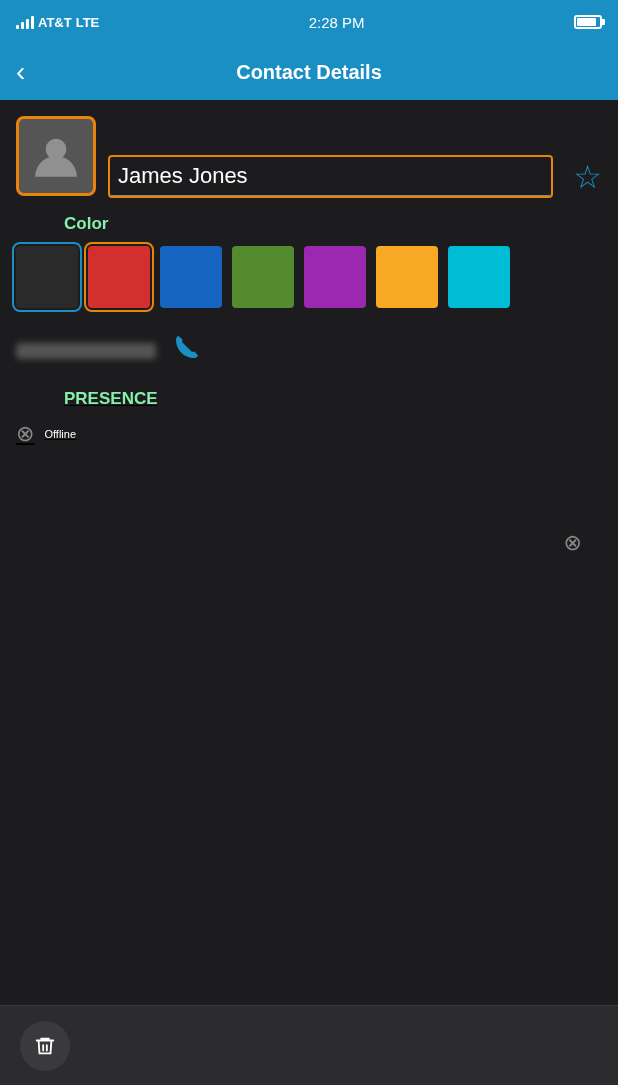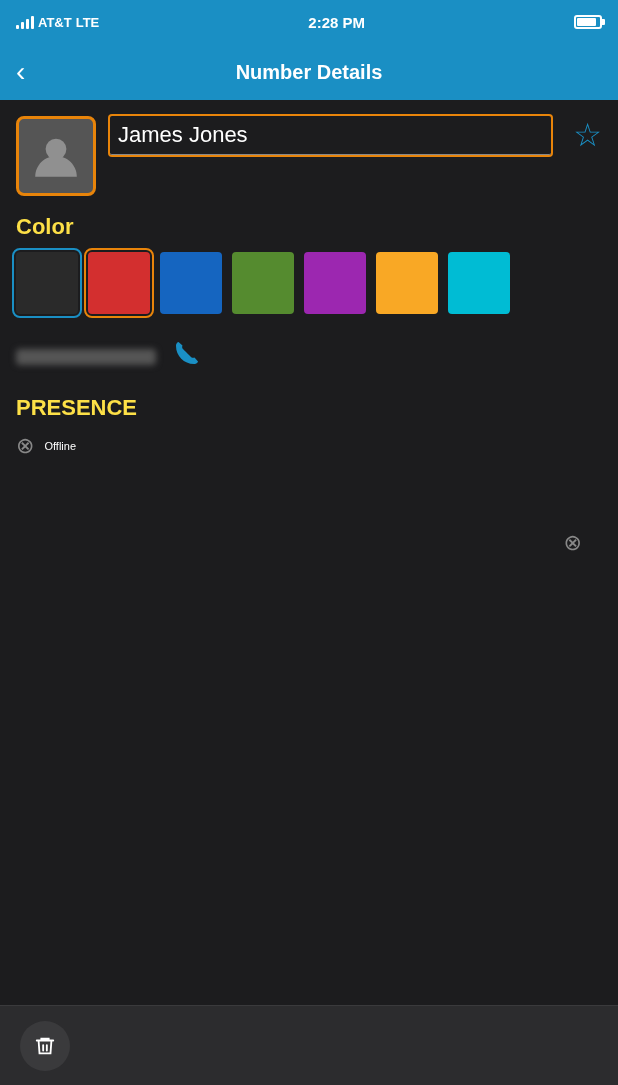--- a/index.html
+++ b/index.html
@@ -38,21 +38,21 @@
       height: 14px;
     }
     .signal-bar {
       width: 3px;
       background: white;
       border-radius: 1px;
     }
     .status-center {
       color: white;
       font-size: 15px;
-      font-weight: 700;
+      font-weight: 400;
     }
     .status-right {
       display: flex;
       align-items: center;
       gap: 6px;
     }
     .battery {
       width: 28px;
       height: 14px;
       border: 2px solid white;
@@ -108,21 +108,21 @@
 
     
     .content {
       background: #1c1c1e;
       padding: 16px;
     }
 
     
     .contact-row {
       display: flex;
-      align-items: flex-start;
+      align-items: flex-end;
       gap: 14px;
       margin-bottom: 18px;
     }
     .avatar-container {
       width: 80px;
       height: 80px;
       border-radius: 8px;
       border: 3px solid #e8840a;
       background: #555;
       display: flex;
@@ -162,24 +162,25 @@
     }
     .star-icon {
       color: #1a8fc4;
       font-size: 32px;
       cursor: pointer;
       margin-left: 8px;
     }
 
     
     .section-label {
-      color: #fde047;
-      font-size: 22px;
+      color: #86efac;
+      font-size: 17px;
       font-weight: 600;
       margin-bottom: 12px;
+      margin-left: 48px;
     }
 
     .color-row {
       display: flex;
       gap: 10px;
       margin-bottom: 24px;
       flex-wrap: wrap;
     }
 
     .color-swatch {
@@ -218,20 +219,21 @@
     }
     .call-icon {
       color: #1a8fc4;
       font-size: 28px;
       cursor: pointer;
     }
 
     
     .presence-section {
       margin-bottom: 20px;
+      text-decoration: underline;
     }
     .presence-row {
       display: flex;
       align-items: center;
       gap: 10px;
       margin-top: 8px;
     }
     .offline-icon {
       color: #888;
       font-size: 22px;
@@ -292,21 +294,21 @@
   <div class="status-center">2:28 PM</div>
   <div class="status-right">
     <div class="battery">
       <div class="battery-fill"></div>
     </div>
   </div>
 </div>
 
 <div class="header">
   <span class="back-btn">‹</span>
-  <span class="header-title">Number Details</span>
+  <span class="header-title">Contact Details</span>
 </div>
 
 <div class="content">
 
   <div class="contact-row">
     <div class="avatar-container">
       <svg class="person-svg" viewBox="0 0 60 60" fill="none" xmlns="http://www.w3.org/2000/svg">
         <circle cx="30" cy="22" r="12" fill="#aaa"></circle>
         <path d="M6 54c0-13.255 10.745-24 24-24s24 10.745 24 24" fill="#aaa"></path>
       </svg>

